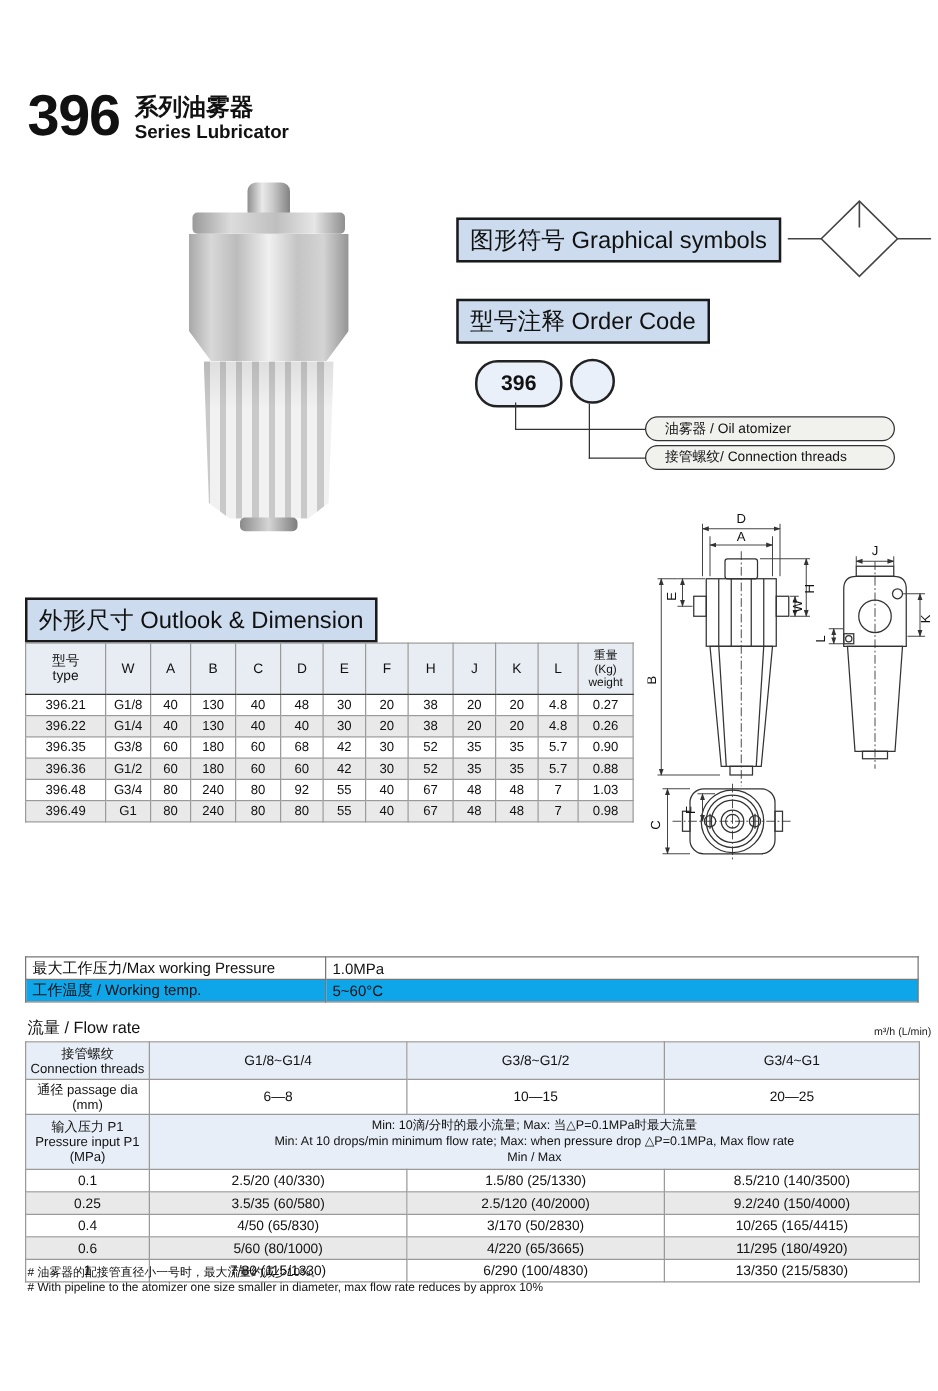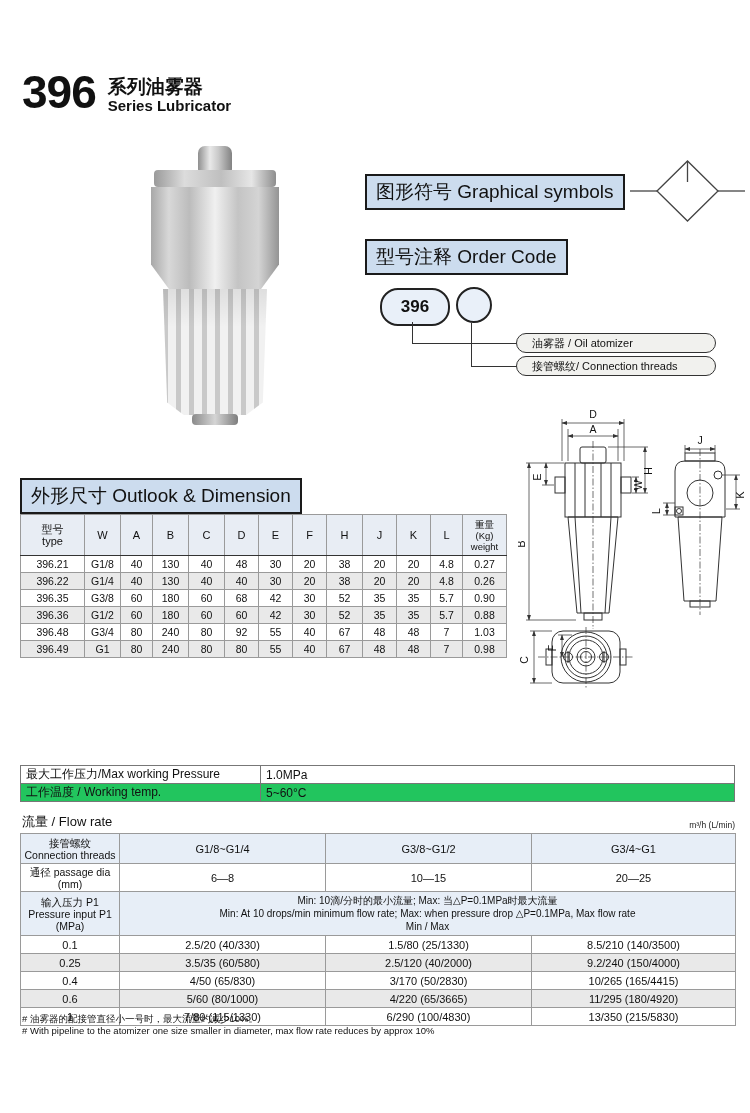--- a/index.html
+++ b/index.html
@@ -51,21 +51,21 @@
   .dimtbl th,.dimtbl td{border:1px solid #9a9a9a;text-align:center;padding:0;}
   .dimtbl thead th{background:#e8edf4;height:40px;font-weight:normal;font-size:11px;line-height:12px;border-bottom:1.5px solid #333;}
   .dimtbl thead th.tiny{font-size:9.5px;line-height:11px;}
   .dimtbl tbody td{height:16px;}
   .dimtbl tbody tr:nth-child(even){background:#e9e9e9;}
   .thickL{border-left:1.6px solid #333 !important;}
 
   
   .spectbl{width:715px;font-size:12px;border-top:1.6px solid #333;border-bottom:1.6px solid #333;}
   .spectbl td{border:1px solid #777;height:17px;padding:0 5px;}
-  .spectbl tr.gray{background:#22c55e;}
+  .spectbl tr.gray{background:#0ea5e9;}
   .spectbl td.val{width:463px;}
 
   
   .flowtbl{width:715px;font-size:11px;border:1.6px solid #333;}
   .flowtbl th,.flowtbl td{border:1px solid #9a9a9a;text-align:center;padding:0;font-weight:normal;}
   .flowtbl thead tr{border-bottom:1.5px solid #444;}
   .flowtbl .bluerow{background:#e7eef7;}
   .flowtbl .lbl{font-size:10.5px;line-height:12px;}
   .flowtbl .note{font-size:10px;line-height:13px;}
   .flowtbl thead tr:nth-child(1){height:30px;}
@@ -360,21 +360,21 @@
       </tr>
       <tr class="gray">
         <td>工作温度 / Working temp.</td>
         <td class="val">5~60°C</td>
       </tr>
     </tbody>
       </table>
   </div>
 
   <div class="abs flow-title" style="left:22px;top:813px;">流量 / Flow rate</div>
-  <div class="abs flow-unit" style="right:15px;top:820px;">m³/h  (L/min)</div>
+  <div class="abs flow-unit" style="right:5px;top:820px;">m³/h  (L/min)</div>
 
   <div class="abs" style="left:20px;top:833px;">
     <table class="flowtbl">
       <colgroup>
         <col style="width:99px">
           <col style="width:206px">
           <col style="width:206px">
           <col style="width:204px">
       </colgroup>
       <thead>

